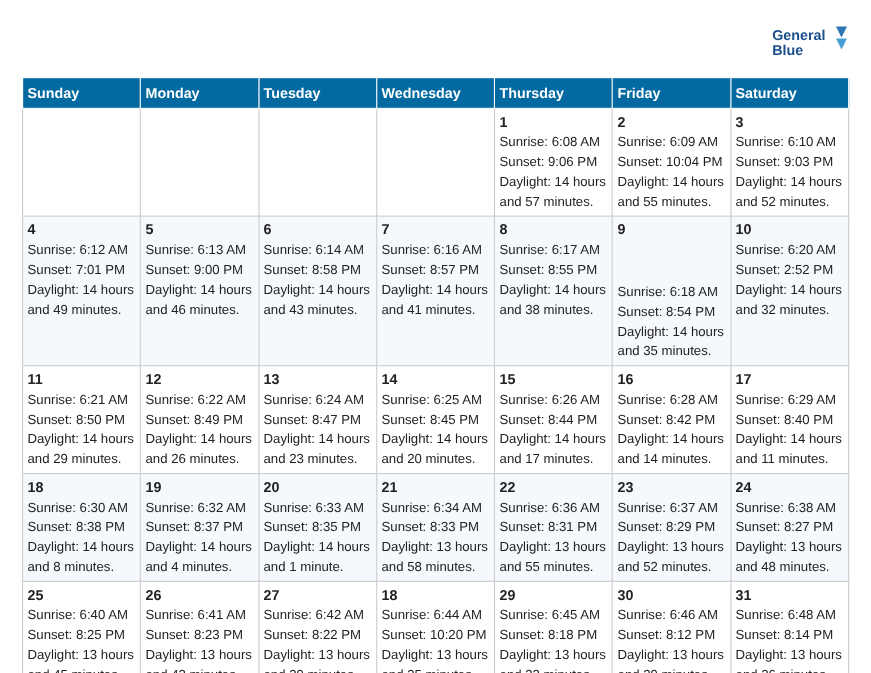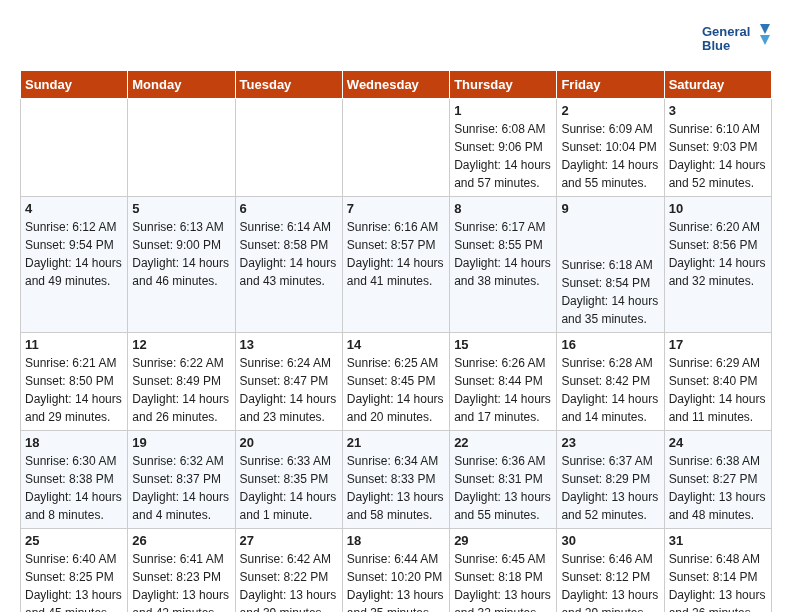--- a/index.html
+++ b/index.html
@@ -32,21 +32,21 @@
     .location-title {
       font-size: 16px;
       color: #444;
     }
     table {
       width: 100%;
       border-collapse: collapse;
       font-size: 11px;
     }
     thead th {
-      background-color: #c2410c;
+      background-color: #0369a1;
       color: #fff;
       padding: 6px 4px;
       text-align: left;
       font-size: 13px;
       font-weight: bold;
       border: 1px solid #fff;
     }
     tbody td {
       border: 1px solid #ccc;
       vertical-align: top;
@@ -128,21 +128,21 @@
           <div class="day-info" style="white-space: pre-line;">Sunrise: 6:10 AM
 Sunset: 9:03 PM
 Daylight: 14 hours
 and 52 minutes.</div>
         </td>
       </tr>
       <tr>
         <td>
           <div class="day-number">4</div>
           <div class="day-info" style="white-space: pre-line;">Sunrise: 6:12 AM
-Sunset: 9:54 PM
+Sunset: 7:01 PM
 Daylight: 14 hours
 and 49 minutes.</div>
         </td>
         <td>
           <div class="day-number">5</div>
           <div class="day-info" style="white-space: pre-line;">Sunrise: 6:13 AM
 Sunset: 9:00 PM
 Daylight: 14 hours
 and 46 minutes.</div>
         </td>
@@ -170,21 +170,21 @@
         <td>
           <div class="day-number">9</div>
           <div class="day-info" style="white-space: pre-line; margin-top: 40px;">Sunrise: 6:18 AM
 Sunset: 8:54 PM
 Daylight: 14 hours
 and 35 minutes.</div>
         </td>
         <td>
           <div class="day-number">10</div>
           <div class="day-info" style="white-space: pre-line;">Sunrise: 6:20 AM
-Sunset: 8:56 PM
+Sunset: 2:52 PM
 Daylight: 14 hours
 and 32 minutes.</div>
         </td>
       </tr>
       <tr>
         <td>
           <div class="day-number">11</div>
           <div class="day-info" style="white-space: pre-line;">Sunrise: 6:21 AM
 Sunset: 8:50 PM
 Daylight: 14 hours

